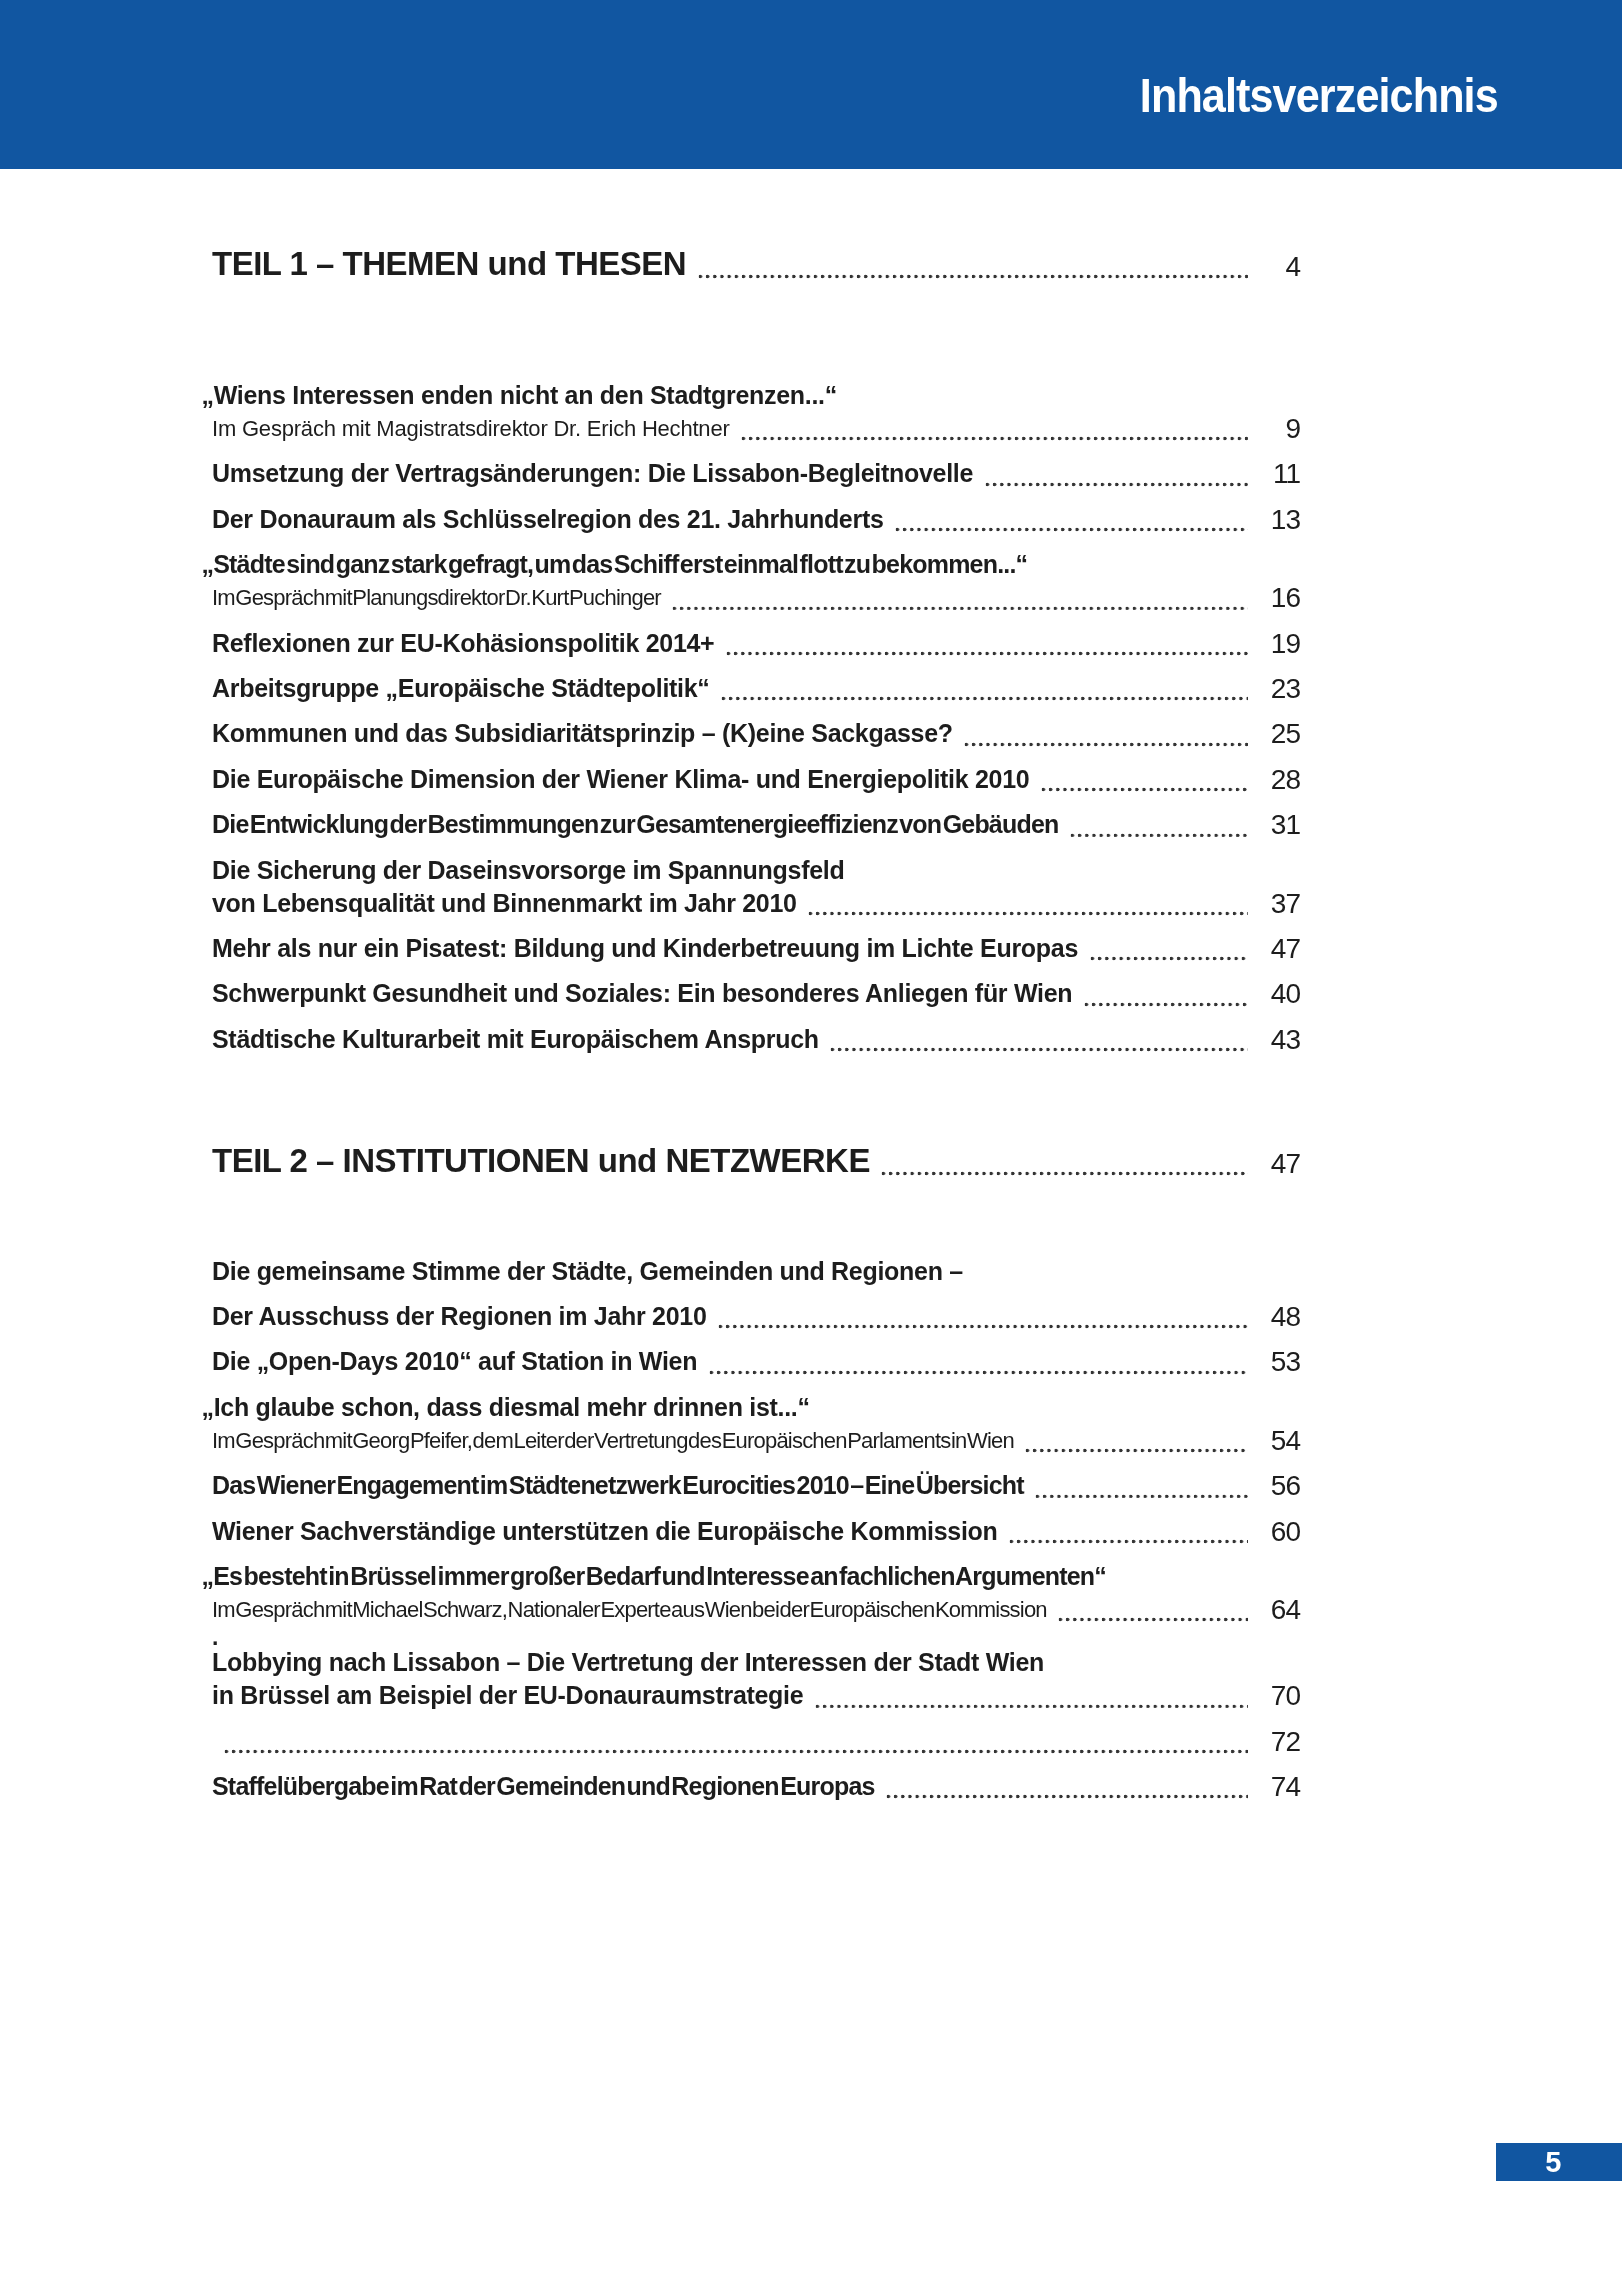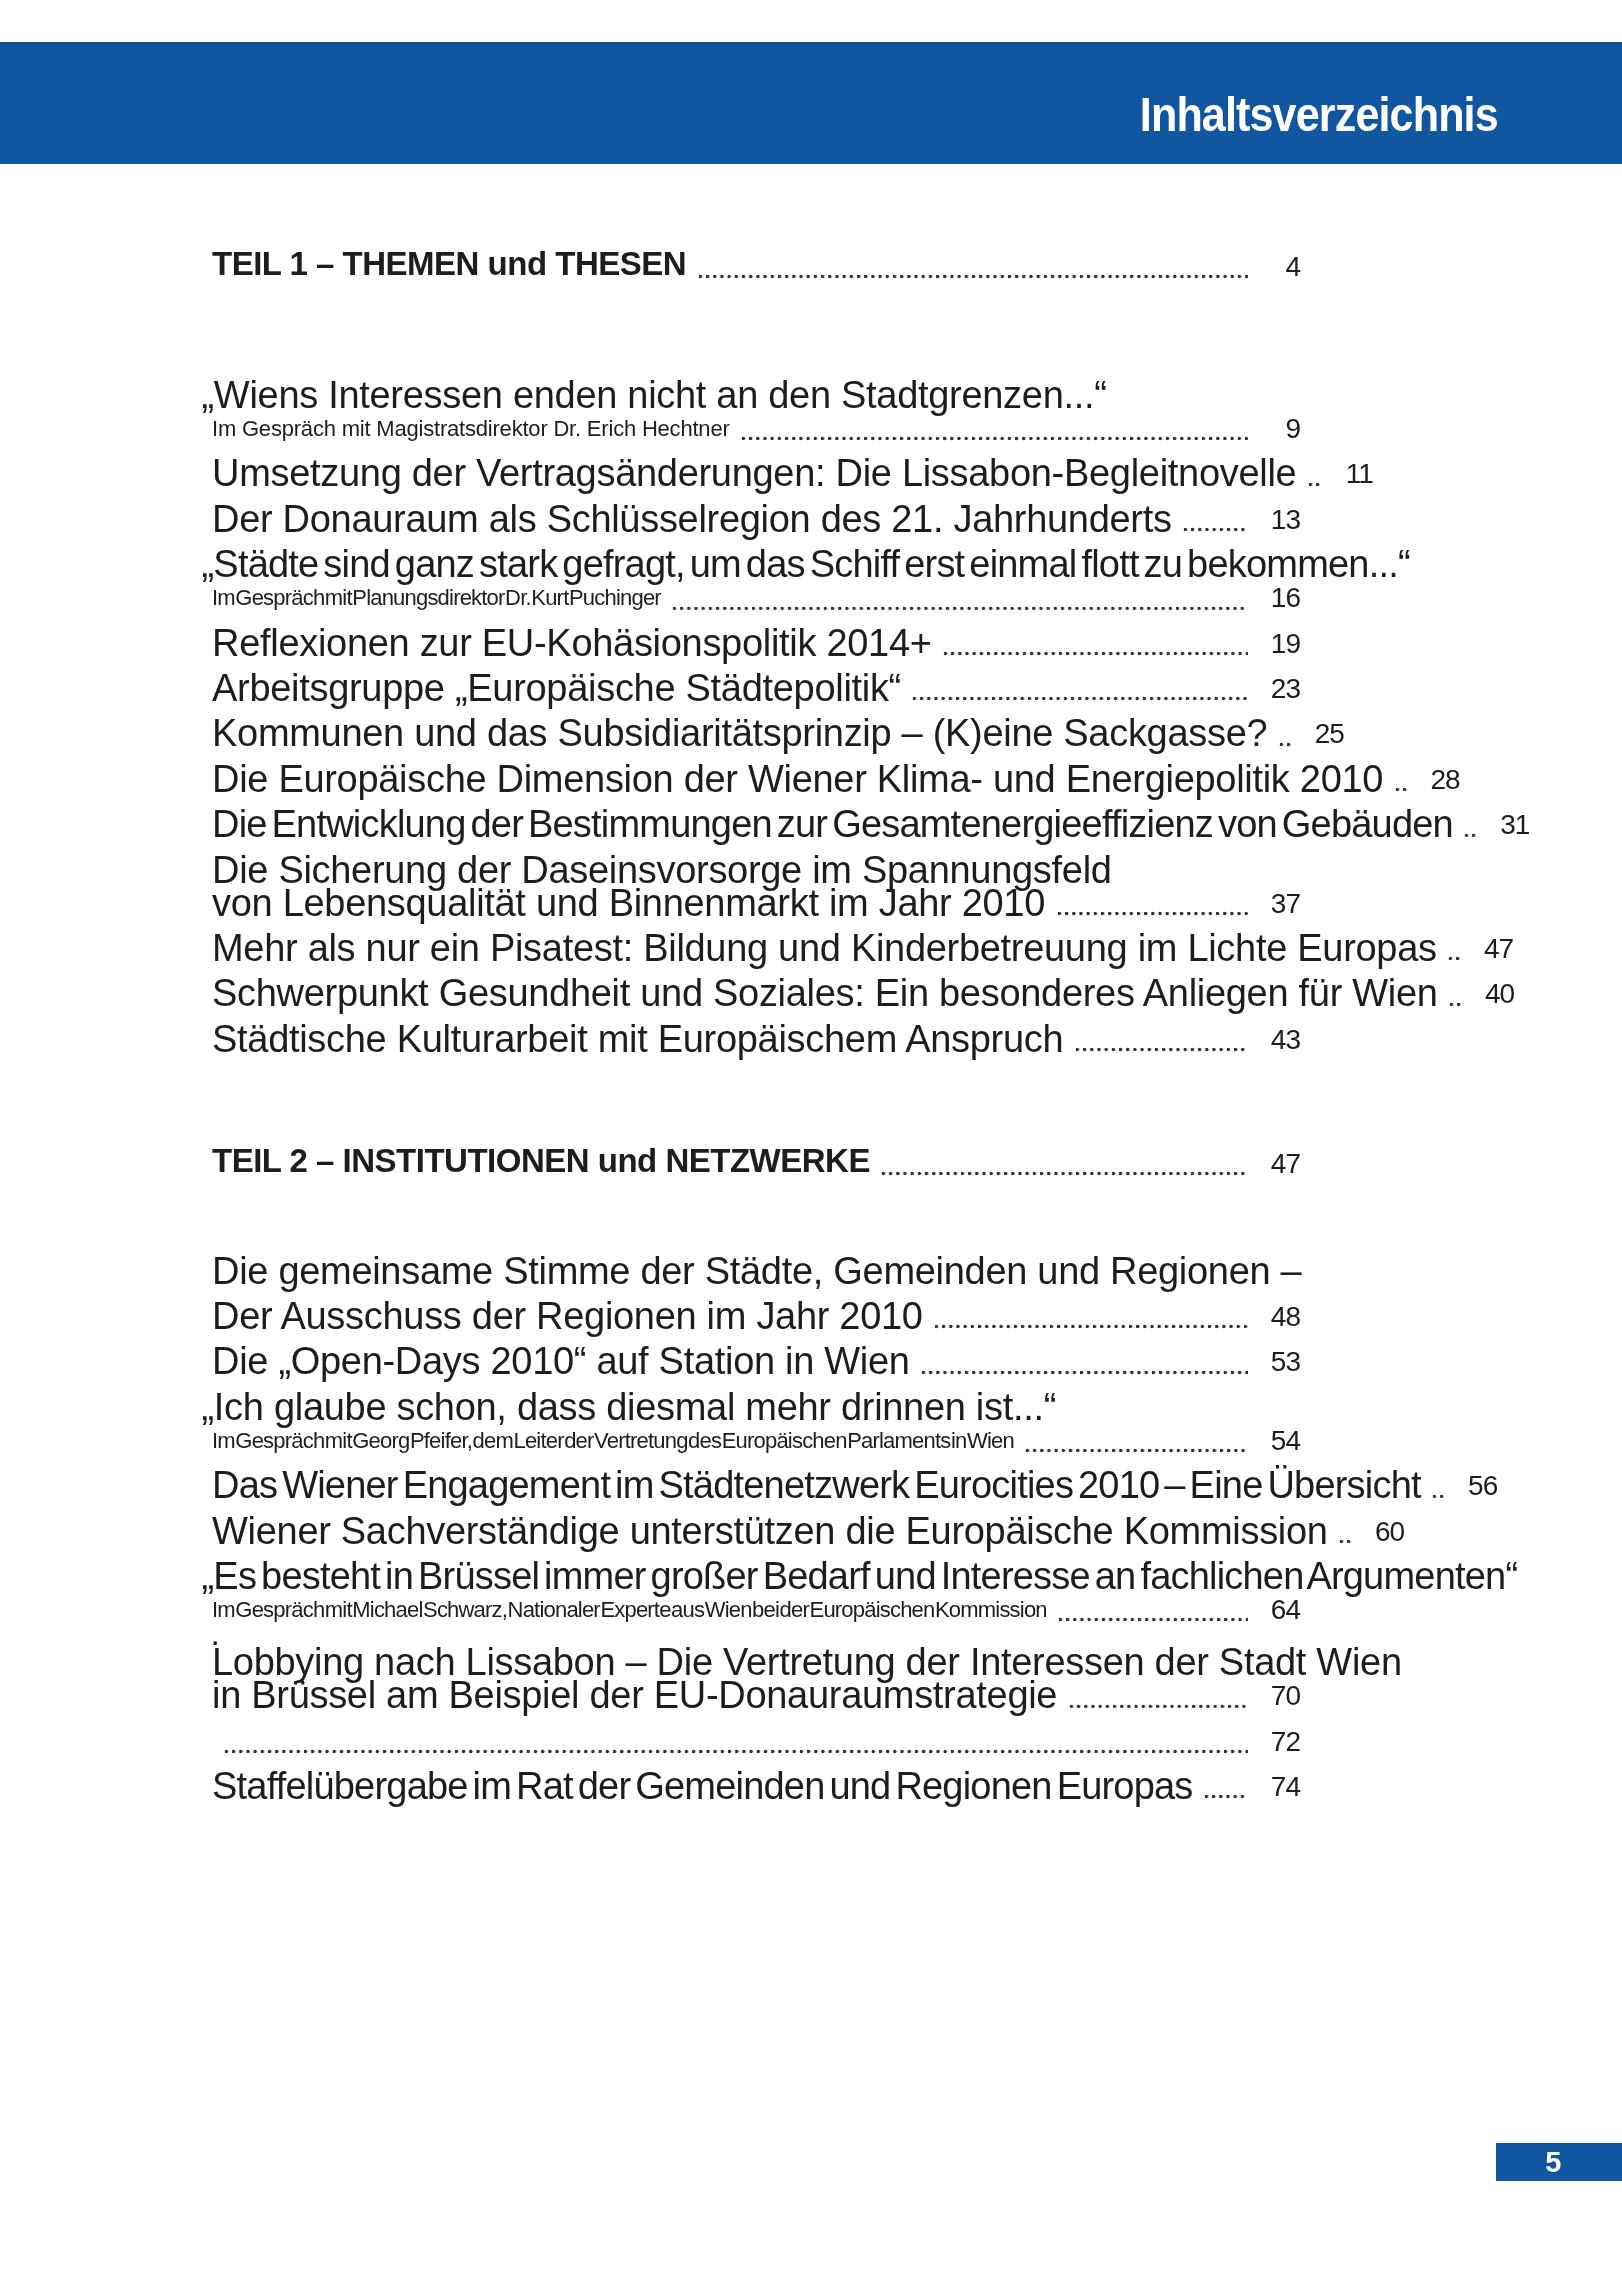--- a/index.html
+++ b/index.html
@@ -9,24 +9,24 @@
     margin:0 auto;
     background:#ffffff;
     font-family:"Liberation Sans","DejaVu Sans",sans-serif;
     color:#1d1d1d;
     overflow:hidden;
   }
 
   
   .header-bar {
     position:absolute; top:0; left:0; right:0;
-    height:122px;
+    height:169px;
     background:#1156a1;
     display:flex; align-items:center; justify-content:flex-end;
-    padding-right:124px; box-sizing:border-box;margin-top:42px;
+    padding-right:124px; box-sizing:border-box;
   }
   .header-title {
     color:#ffffff;
     font-size:49px; font-weight:700;
     letter-spacing:-1px;
     transform:scaleX(0.88);
     transform-origin:right center;
     margin-top:21px;
     white-space:nowrap;
   }
@@ -44,21 +44,21 @@
 
   .row-heading { margin-bottom:96px; }
   .toc-section.second .row-heading { margin-bottom:75px; }
   .row-heading .t {
     font-size:33px; font-weight:700; letter-spacing:-0.5px;
     line-height:38px; white-space:nowrap;
   }
 
   .entry { margin-bottom:12.4px; }
   .row-title .t {
-    font-size:38px; font-weight:400; letter-spacing:-0.3px;
+    font-size:25px; font-weight:700; letter-spacing:-0.3px;
     line-height:33px; white-space:nowrap;
   }
   .row-sub .t {
     font-size:22px; font-weight:400; letter-spacing:-0.2px;
     line-height:32px; white-space:nowrap;
   }
   .t.tight { word-spacing:-4.8px; letter-spacing:-0.8px; }
   .t.hang { text-indent:-10.5px; }
 
   .row-stray .t {

